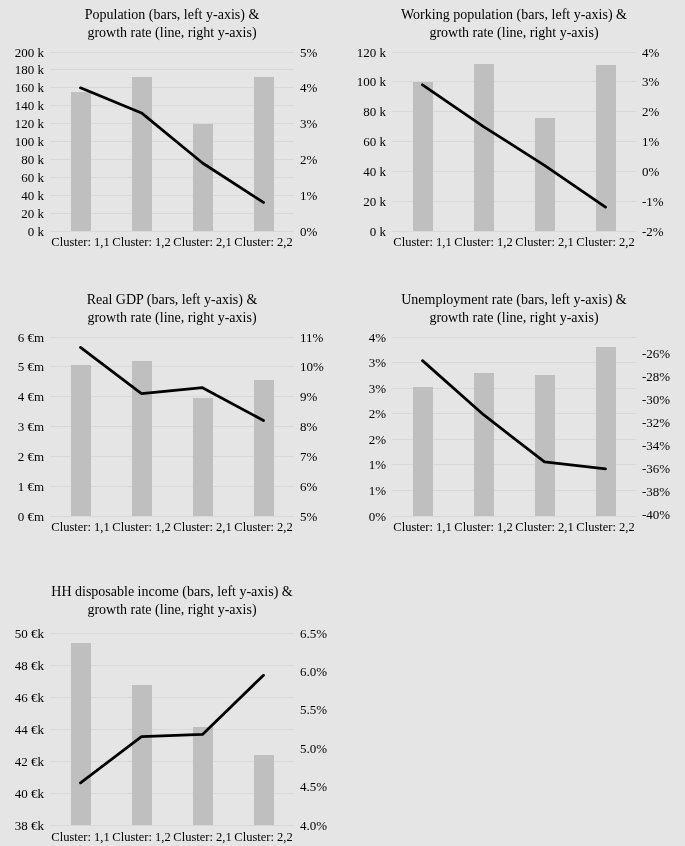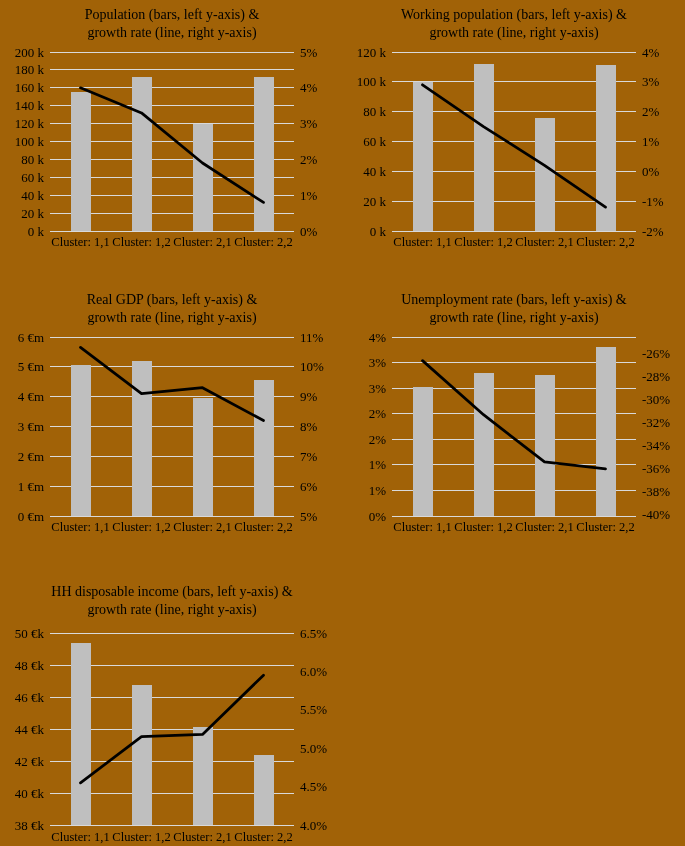--- a/index.html
+++ b/index.html
@@ -1,17 +1,17 @@
 <!DOCTYPE html>
 <html><head>
 <meta charset="utf-8">
 <style>
   html, body { margin: 0; padding: 0; background: #ffffff; }
   body { font-family: "Liberation Serif", "DejaVu Serif", serif; }
-  #page { position: relative; width: 685px; height: 846px; background: #a16207; overflow: hidden; }
+  #page { position: relative; width: 685px; height: 846px; background: #e5e5e5; overflow: hidden; }
   .chart { position: absolute; }
   .chart-pos-0 { left: 0px;   top: 0px; }
   .chart-pos-1 { left: 342px; top: 0px; }
   .chart-pos-2 { left: 0px;   top: 285px; }
   .chart-pos-3 { left: 342px; top: 285px; }
   .chart-pos-4 { left: 0px;   top: 565px; }
   text { fill: #000000; }
   .title-line { font-size: 14px; }
   .tick-label { font-size: 13px; }
   .cat-label { font-size: 12.5px; white-space: pre; }

